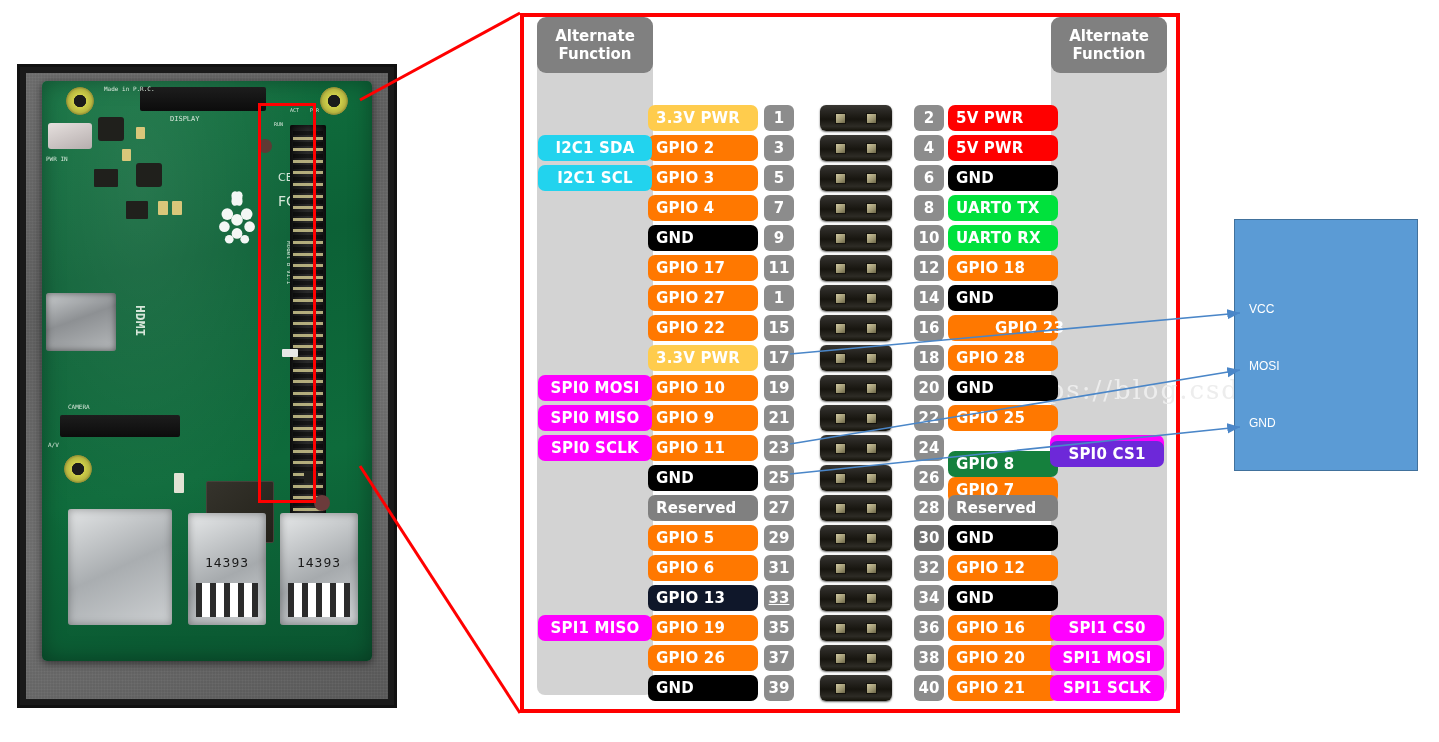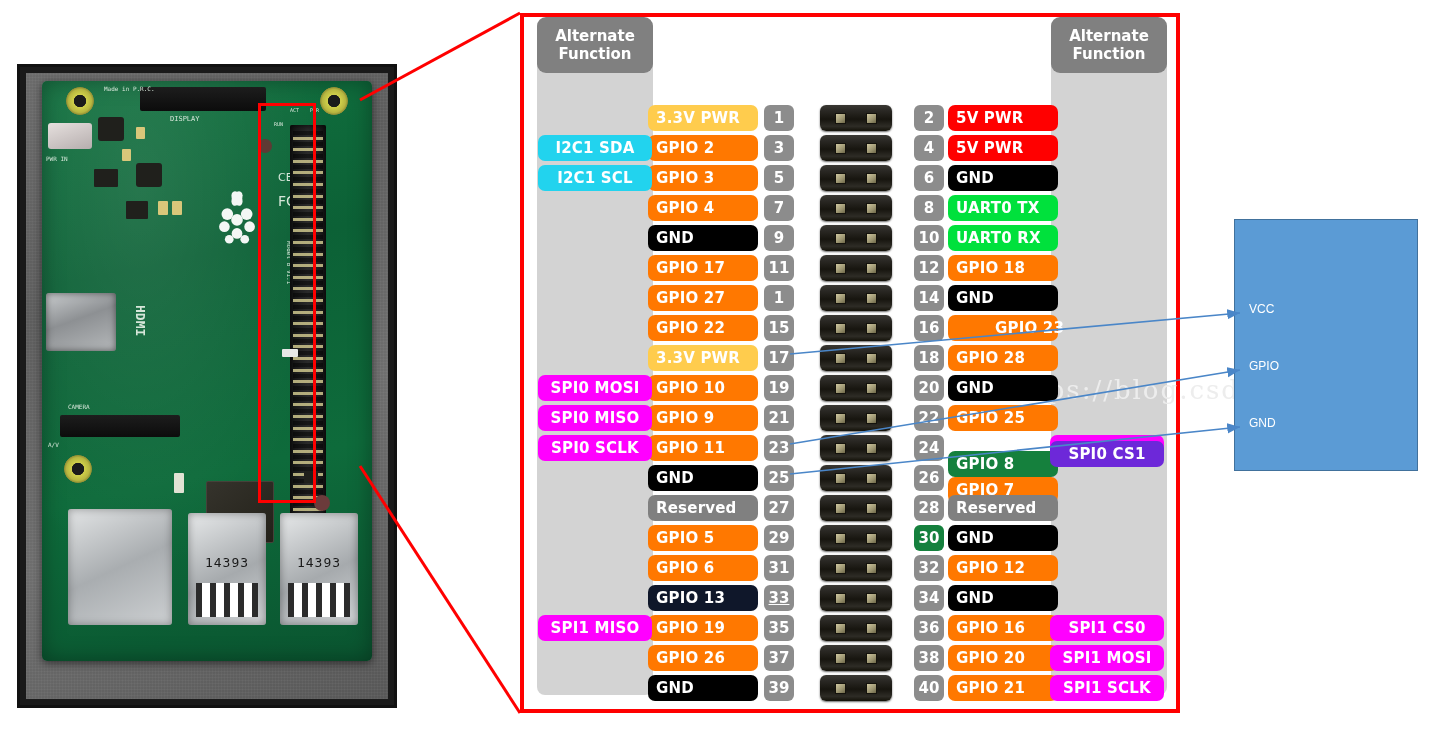--- a/index.html
+++ b/index.html
@@ -433,21 +433,21 @@
         <div class="chip name-r" style="top: 460px; background: rgb(255, 120, 0);">GPIO 7</div>
         <div class="num num-r" style="top: 448px; background: rgb(140, 140, 140);">26</div>
         <div class="chip center alt-r" style="top: 424px; background: #6d28d9;">SPI0 CS1</div>
         <div class="chip name-l" style="top: 478px; background: rgb(128, 128, 128);">Reserved</div>
         <div class="num num-l" style="top: 478px; background: rgb(140, 140, 140);">27</div>
         <div class="chip name-r" style="top: 478px; background: rgb(128, 128, 128);">Reserved</div>
         <div class="num num-r" style="top: 478px; background: rgb(140, 140, 140);">28</div>
         <div class="chip name-l" style="top: 508px; background: rgb(255, 120, 0);">GPIO 5</div>
         <div class="num num-l" style="top: 508px; background: rgb(140, 140, 140);">29</div>
         <div class="chip name-r" style="top: 508px; background: rgb(0, 0, 0);">GND</div>
-        <div class="num num-r" style="top: 508px; background: #15803d;">30</div>
+        <div class="num num-r" style="top: 508px; background: #737373;">30</div>
         <div class="chip name-l" style="top: 538px; background: rgb(255, 120, 0);">GPIO 6</div>
         <div class="num num-l" style="top: 538px; background: rgb(140, 140, 140);">31</div>
         <div class="chip name-r" style="top: 538px; background: rgb(255, 120, 0);">GPIO 12</div>
         <div class="num num-r" style="top: 538px; background: rgb(140, 140, 140);">32</div>
         <div class="chip name-l" style="top: 568px; background: #0f172a;">GPIO 13</div>
         <div class="num num-l" style="top: 568px; background: rgb(140, 140, 140); text-decoration: underline;">33</div>
         <div class="chip name-r" style="top: 568px; background: rgb(0, 0, 0);">GND</div>
         <div class="num num-r" style="top: 568px; background: rgb(140, 140, 140);">34</div>
         <div class="chip name-l" style="top: 598px; background: rgb(255, 120, 0);">GPIO 19</div>
         <div class="num num-l" style="top: 598px; background: rgb(140, 140, 140);">35</div>
@@ -463,21 +463,21 @@
         <div class="chip name-l" style="top: 658px; background: rgb(0, 0, 0);">GND</div>
         <div class="num num-l" style="top: 658px; background: rgb(140, 140, 140);">39</div>
         <div class="chip name-r" style="top: 658px; background: rgb(255, 120, 0);">GPIO 21</div>
         <div class="num num-r" style="top: 658px; background: rgb(140, 140, 140);">40</div>
         <div class="chip center alt-r" style="top: 658px; background: rgb(255, 0, 255);">SPI1 SCLK</div>
       </div>
   </div>
 
   <div class="sensor">
     <div class="sensor-pin" style="top:82px;">VCC</div>
-    <div class="sensor-pin" style="top:139px;">GPIO</div>
+    <div class="sensor-pin" style="top:139px;">MOSI</div>
     <div class="sensor-pin" style="top:196px;">GND</div>
   </div>
 
   <svg class="wedge" id="wiring">
     <defs>
       <marker id="arw" markerWidth="9" markerHeight="9" refX="8" refY="3.2" orient="auto">
         <path d="M0,0 L8,3.2 L0,6.4 z" fill="#4a86c8"></path>
       </marker>
     </defs>
   <line x1="790" y1="354" x2="1240" y2="313" stroke="#4a86c8" stroke-width="1.6" marker-end="url(#arw)"></line>

